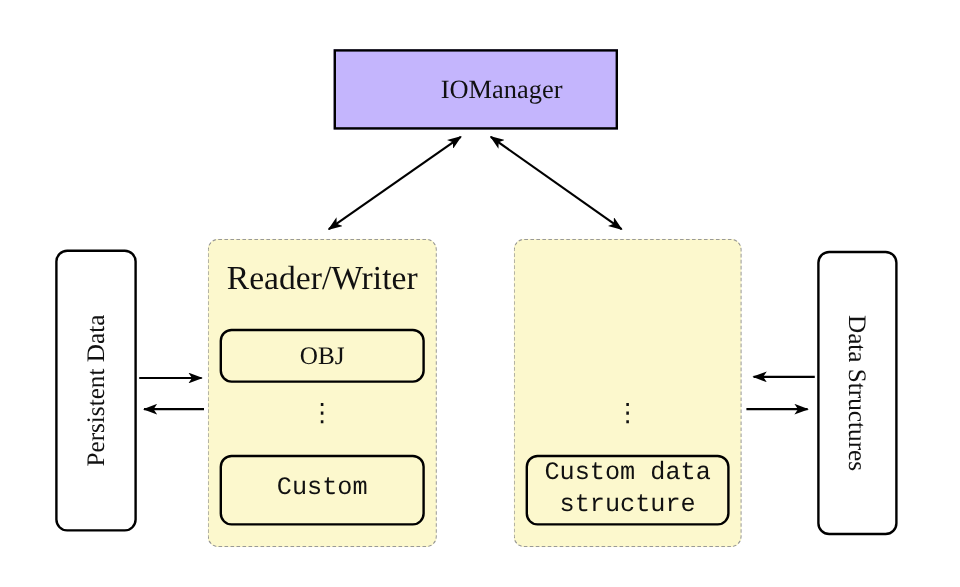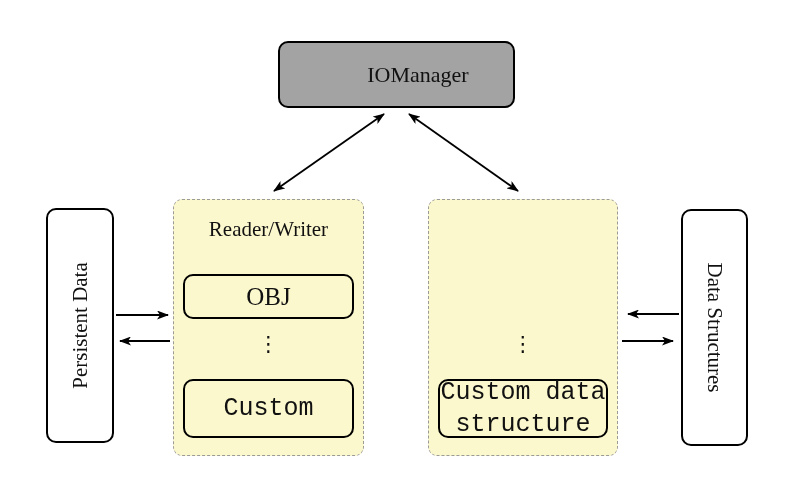--- a/index.html
+++ b/index.html
@@ -28,23 +28,23 @@
     stroke: var(--arrow, #000000);
     stroke-width: 1.8;
   }
   .arrow-head-fill {
     fill: var(--arrow, #000000);
     stroke: none;
   }
 
   .node {
     position: absolute;
-    background: #a3a3a3;
+    background: #c4b5fd;
     border: 2.5px solid var(--box-border, #000000);
-    border-radius: 10px;
+    border-radius: 0;
     display: flex;
     align-items: center;
     justify-content: center;
     padding-left: 43px;
   }
   .io-box {
     left: 278px; top: 41px;
     width: 237px; height: 67px;
     font-size: 22px;
   }
@@ -57,35 +57,35 @@
     border: 1.6px dashed var(--panel-border, #9a9a96);
     border-radius: 9px;
   }
   .panel-left  { left: 173px; width: 191px; }
   .panel-right { left: 428px; width: 190px; }
 
   .panel-title {
     position: absolute;
     top: 17px; left: 0; right: 0;
     text-align: center;
-    font-size: 21px;
+    font-size: 28px;
     white-space: nowrap;
   }
 
   .inner-box {
     position: absolute;
     left: 9px; right: 9px;
     background: transparent;
     border: 2.5px solid var(--box-border, #000000);
     border-radius: 10px;
     display: flex;
     flex-direction: column;
     align-items: center;
     justify-content: center;
-    font-size: 25px;
+    font-size: 21px;
     line-height: 1.28;
     text-align: center;
   }
   .box-top    { top: 74px;  height: 45px; }
   .box-bottom { top: 179px; height: 59px; font-family: Liberation Mono, monospace; }
 
   .vdots {
     position: absolute;
     top: 134px; left: 0; right: 0;
     text-align: center;

